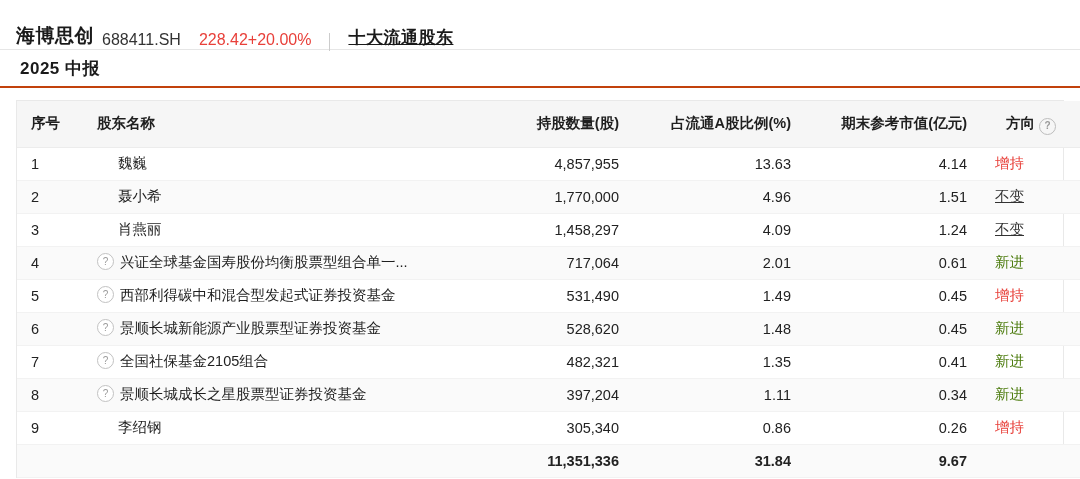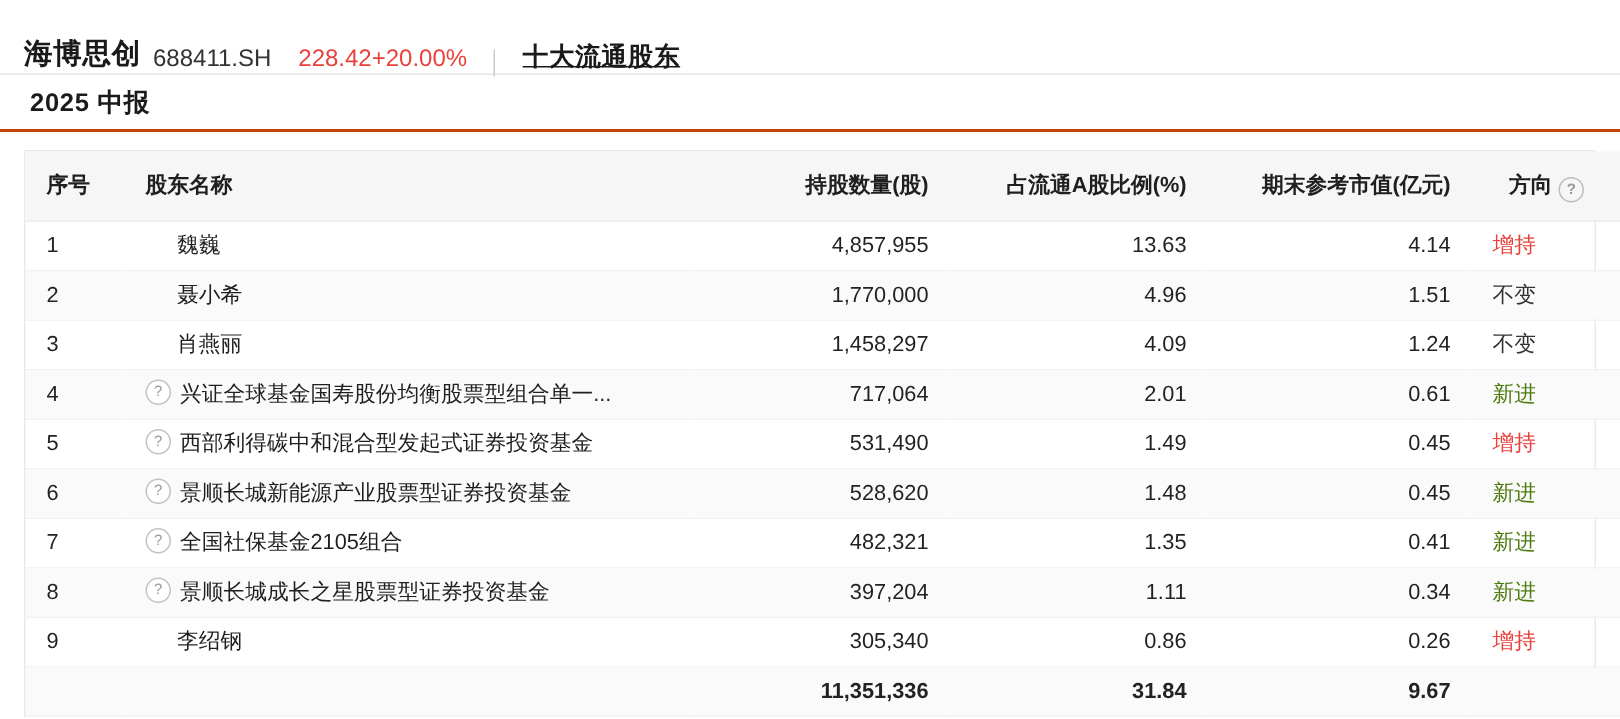--- a/index.html
+++ b/index.html
@@ -172,21 +172,21 @@
     border-radius: 50%;
     color: #999999;
     font-size: 10px;
     line-height: 1;
     margin-left: 4px;
     position: relative;
     top: 1px;
   }
 
   .dir-up { color: #e8403a; }
-  .dir-flat { color: #333333; }
+  .dir-flat { color: #333333; text-decoration: underline; }
   .dir-new { color: #4d7c0f; }
 
   
   tr.total td {
     background: #fafafa;
     font-weight: bold;
     color: #1a1a1a;
     height: 32px;
     border-bottom: none;
   }

